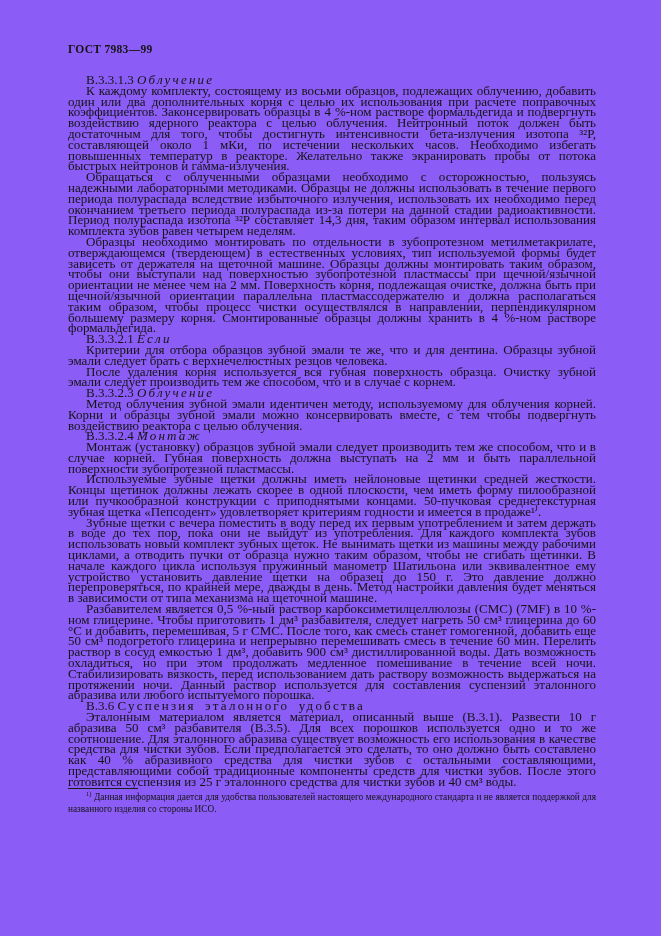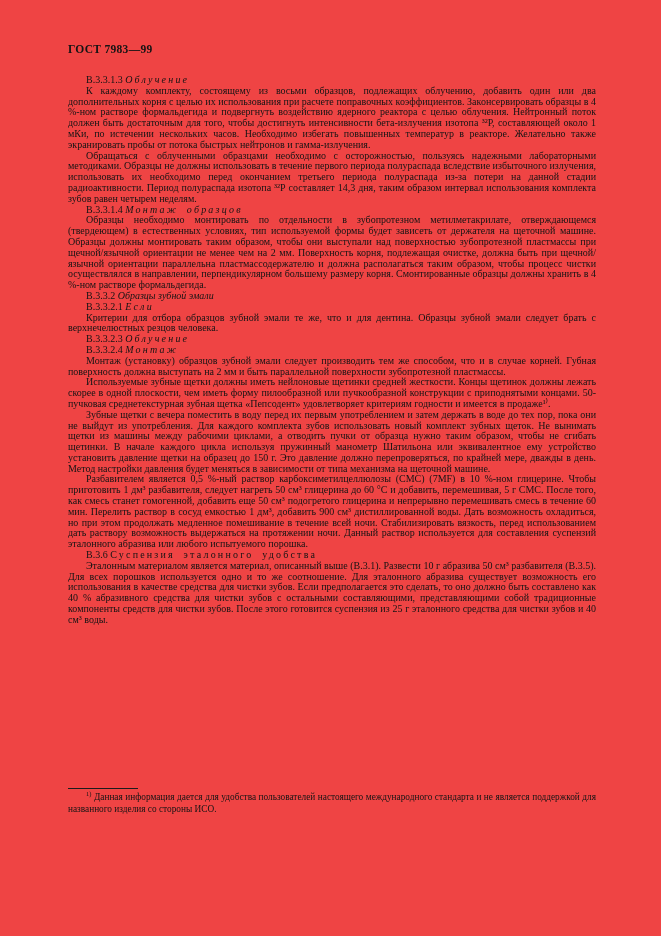--- a/index.html
+++ b/index.html
@@ -1,31 +1,31 @@
 <!DOCTYPE html>
 <html><head>
 <meta charset="utf-8">
 <style>
   html,body { margin:0; padding:0; background:#e8e8e8; }
   .page {
     position:relative;
     width:661px; height:936px;
     margin:0 auto;
-    background:#ef4444;
+    background:#8b5cf6;
     font-family:"Liberation Serif", serif;
     color:#141414;
     overflow:hidden;
   }
   .doc-header {
     position:absolute; left:68px; top:43px;
     font-weight:bold; font-size:11.5px; letter-spacing:0.3px;
   }
   .content {
     position:absolute; left:68px; top:75px; width:528px;
-    font-size:10px; line-height:10.8px;
+    font-size:13px; line-height:10.8px;
     text-align:justify;
   }
   .content p { margin:0; text-indent:18px; }
   .h-num { font-style:normal; }
   .h-title.it { font-style:italic; }
   .h-title.spaced { letter-spacing:2.2px; word-spacing:4px; }
   .footnote-wrap {
     position:absolute; left:68px; top:788px; width:528px;
   }
   .footnote-sep {
@@ -47,26 +47,26 @@
 </head>
 <body>
 
 <div class="page">
   <div class="doc-header">ГОСТ 7983—99</div>
 
   <div class="content" id="content">
       <p><span class="h-num">В.3.3.1.3</span> <span class="h-title it spaced">Облучение</span></p>
       <p>К каждому комплекту, состоящему из восьми образцов, подлежащих облучению, добавить один или два дополнительных корня с целью их использования при расчете поправочных коэффициентов. Законсервировать образцы в 4 %-ном растворе формальдегида и подвергнуть воздействию ядерного реактора с целью облучения. Нейтронный поток должен быть достаточным для того, чтобы достигнуть интенсивности бета-излучения изотопа ³²Р, составляющей около 1 мКи, по истечении нескольких часов. Необходимо избегать повышенных температур в реакторе. Желательно также экранировать пробы от потока быстрых нейтронов и гамма-излучения.</p>
       <p>Обращаться с облученными образцами необходимо с осторожностью, пользуясь надежными лабораторными методиками. Образцы не должны использовать в течение первого периода полураспада вследствие избыточного излучения, использовать их необходимо перед окончанием третьего периода полураспада из-за потери на данной стадии радиоактивности. Период полураспада изотопа ³²Р составляет 14,3 дня, таким образом интервал использования комплекта зубов равен четырем неделям.</p>
-      <p><span class="h-num">В.3.3.1.4</span> <span class="h-title it spaced">Монтаж образцов</span></p>
       <p>Образцы необходимо монтировать по отдельности в зубопротезном метилметакрилате, отверждающемся (твердеющем) в естественных условиях, тип используемой формы будет зависеть от держателя на щеточной машине. Образцы должны монтировать таким образом, чтобы они выступали над поверхностью зубопротезной пластмассы при щечной/язычной ориентации не менее чем на 2 мм. Поверхность корня, подлежащая очистке, должна быть при щечной/язычной ориентации параллельна пластмассодержателю и должна располагаться таким образом, чтобы процесс чистки осуществлялся в направлении, перпендикулярном большему размеру корня. Смонтированные образцы должны хранить в 4 %-ном растворе формальдегида.</p>
-      <p><span class="h-num">В.3.3.2</span> <span class="h-title it">Образцы зубной эмали</span></p>
       <p><span class="h-num">В.3.3.2.1</span> <span class="h-title it spaced">Если</span></p>
       <p>Критерии для отбора образцов зубной эмали те же, что и для дентина. Образцы зубной эмали следует брать с верхнечелюстных резцов человека.</p>
+      <p>После удаления корня используется вся губная поверхность образца. Очистку зубной эмали следует производить тем же способом, что и в случае с корнем.</p>
       <p><span class="h-num">В.3.3.2.3</span> <span class="h-title it spaced">Облучение</span></p>
+      <p>Метод облучения зубной эмали идентичен методу, используемому для облучения корней. Корни и образцы зубной эмали можно консервировать вместе, с тем чтобы подвергнуть воздействию реактора с целью облучения.</p>
       <p><span class="h-num">В.3.3.2.4</span> <span class="h-title it spaced">Монтаж</span></p>
       <p>Монтаж (установку) образцов зубной эмали следует производить тем же способом, что и в случае корней. Губная поверхность должна выступать на 2 мм и быть параллельной поверхности зубопротезной пластмассы.</p>
       <p>Используемые зубные щетки должны иметь нейлоновые щетинки средней жесткости. Концы щетинок должны лежать скорее в одной плоскости, чем иметь форму пилообразной или пучкообразной конструкции с приподнятыми концами. 50-пучковая среднетекстурная зубная щетка «Пепсодент» удовлетворяет критериям годности и имеется в продаже¹⁾.</p>
       <p>Зубные щетки с вечера поместить в воду перед их первым употреблением и затем держать в воде до тех пор, пока они не выйдут из употребления. Для каждого комплекта зубов использовать новый комплект зубных щеток. Не вынимать щетки из машины между рабочими циклами, а отводить пучки от образца нужно таким образом, чтобы не сгибать щетинки. В начале каждого цикла используя пружинный манометр Шатильона или эквивалентное ему устройство установить давление щетки на образец до 150 г. Это давление должно перепроверяться, по крайней мере, дважды в день. Метод настройки давления будет меняться в зависимости от типа механизма на щеточной машине.</p>
       <p>Разбавителем является 0,5 %-ный раствор карбоксиметилцеллюлозы (СМС) (7MF) в 10 %-ном глицерине. Чтобы приготовить 1 дм³ разбавителя, следует нагреть 50 см³ глицерина до 60 °С и добавить, перемешивая, 5 г СМС. После того, как смесь станет гомогенной, добавить еще 50 см³ подогретого глицерина и непрерывно перемешивать смесь в течение 60 мин. Перелить раствор в сосуд емкостью 1 дм³, добавить 900 см³ дистиллированной воды. Дать возможность охладиться, но при этом продолжать медленное помешивание в течение всей ночи. Стабилизировать вязкость, перед использованием дать раствору возможность выдержаться на протяжении ночи. Данный раствор используется для составления суспензий эталонного абразива или любого испытуемого порошка.</p>
       <p><span class="h-num">В.3.6</span> <span class="h-title spaced">Суспензия эталонного удобства</span></p>
       <p>Эталонным материалом является материал, описанный выше (В.3.1). Развести 10 г абразива 50 см³ разбавителя (В.3.5). Для всех порошков используется одно и то же соотношение. Для эталонного абразива существует возможность его использования в качестве средства для чистки зубов. Если предполагается это сделать, то оно должно быть составлено как 40 % абразивного средства для чистки зубов с остальными составляющими, представляющими собой традиционные компоненты средств для чистки зубов. После этого готовится суспензия из 25 г эталонного средства для чистки зубов и 40 см³ воды.</p>
     </div>
 
   <div class="footnote-wrap">

